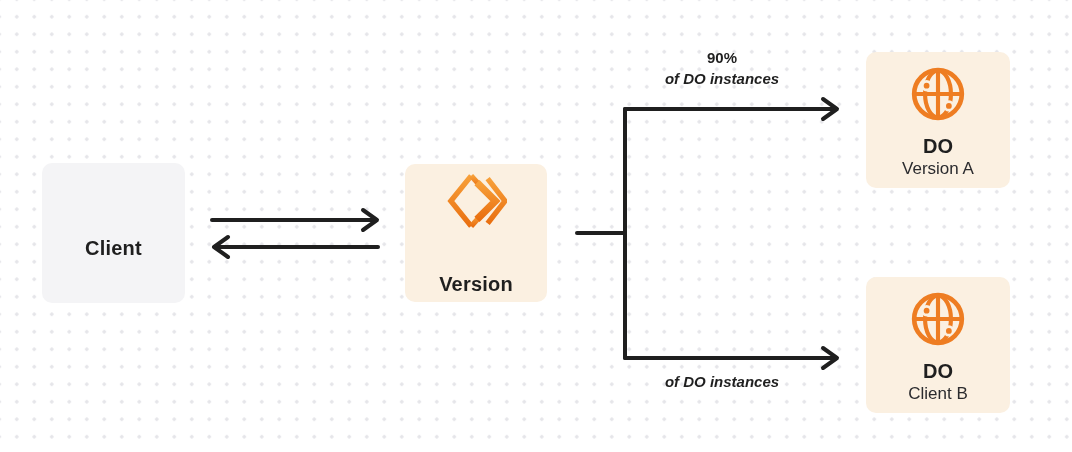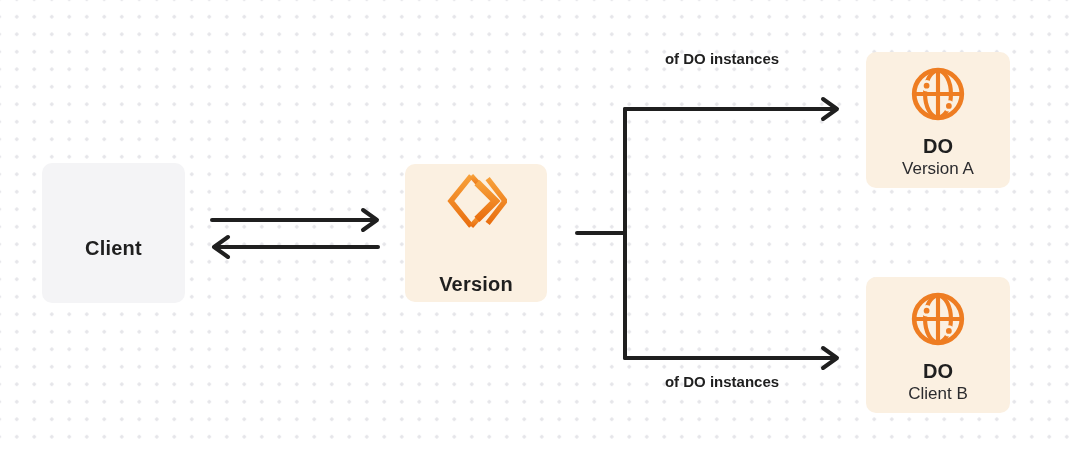--- a/index.html
+++ b/index.html
@@ -88,21 +88,21 @@
   }
   .edge-label {
     position: absolute;
     width: 190px;
     text-align: center;
     font-size: 15px;
     font-weight: bold;
     color: var(--ink);
   }
   .edge-label .pct { line-height: 20px; }
-  .edge-label .cap { line-height: 22px; }
+  .edge-label .cap { line-height: 22px; font-style: italic; }
   .edge-label-top { left: 627px; top: 48px; }
   .edge-label-bottom { left: 627px; top: 371px; }
   .globe-stroke { stroke: var(--orange); fill: none; }
   .globe-mask { fill: var(--cream); }
   .globe-dot { fill: var(--orange); }
 </style>
 </head>
 <body>
 
 <div class="canvas">
@@ -190,19 +190,20 @@
       <circle class="globe-dot" cx="38.5" cy="39.5" r="2.8"></circle>
       <circle class="globe-stroke" cx="28" cy="28" r="23" stroke-width="4.5"></circle>
     </svg>
     <div class="do-text">
       <div class="do-title">DO</div>
       <div class="do-subtitle">Client B</div>
     </div>
   </div>
 
   <div class="edge-label edge-label-top">
+    <div class="pct">90%</div>
     <div class="cap">of DO instances</div>
   </div>
   <div class="edge-label edge-label-bottom">
     <div class="cap">of DO instances</div>
   </div>
 
 </div>
 
 </body></html>

